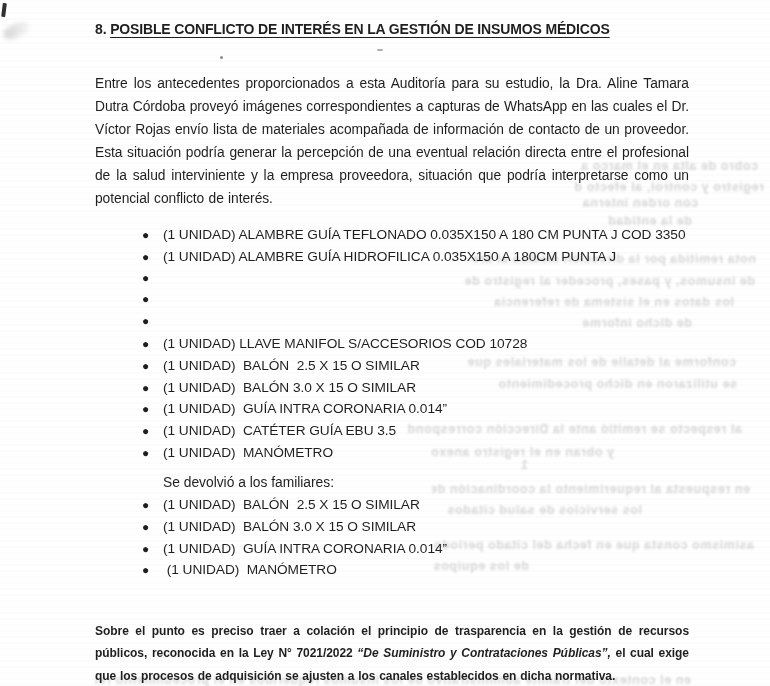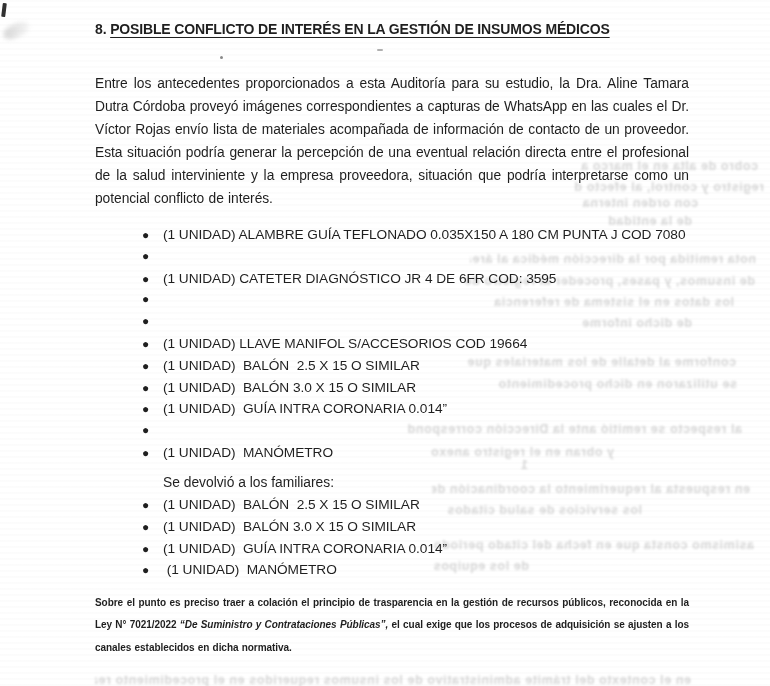--- a/index.html
+++ b/index.html
@@ -33,22 +33,22 @@
   #list1{top:227px;}
   #list2{top:497px;}
   .li{display:flex;align-items:baseline;height:21.8px;font-size:13.7px;letter-spacing:-0.05px;}
   .bullet{margin-left:47px;width:21px;font-size:12px;flex:0 0 21px;}
   .li .txt{white-space:pre;}
   #returned-heading{
     position:absolute;left:163px;top:475px;
     font-size:13.8px;
   }
   #closing{
-    top:592px;
-    font-size:10px;font-weight:bold;line-height:22.4px;text-align:justify;
+    top:620px;
+    font-size:12px;font-weight:bold;line-height:22.4px;text-align:justify;
     letter-spacing:-0.05px;
   }
   #closing .italic{font-style:italic;}
   
   .ghost{
     position:absolute;display:block;
     white-space:nowrap;overflow:hidden;
     color:#8d8d8d;opacity:0.36;
     filter:blur(1.1px);
     transform:scaleX(-1);
@@ -97,53 +97,54 @@
     </div>
 
   <div class="block heading"><span>8. </span><span class="u">POSIBLE CONFLICTO DE INTERÉS EN LA GESTIÓN DE INSUMOS MÉDICOS</span></div>
 
   <div id="para1" class="block para">Entre los antecedentes proporcionados a esta Auditoría para su estudio, la Dra. Aline Tamara Dutra Córdoba proveyó imágenes correspondientes a capturas de WhatsApp en las cuales el Dr. Víctor Rojas envío lista de materiales acompañada de información de contacto de un proveedor. Esta situación podría generar la percepción de una eventual relación directa entre el profesional de la salud interviniente y la empresa proveedora, situación que podría interpretarse como un potencial conflicto de interés.</div>
 
 
   <div id="list1" class="list">
     <div class="li">
         <span class="bullet">●</span>
-        <span class="txt">(1 UNIDAD) ALAMBRE GUÍA TEFLONADO 0.035X150 A 180 CM PUNTA J COD 7080</span>
+        <span class="txt">(1 UNIDAD) ALAMBRE GUÍA TEFLONADO 0.035X150 A 180 CM PUNTA J COD 3350</span>
       </div>
     <div class="li">
         <span class="bullet">●</span>
-      </div>
-    <div class="li">
-        <span class="bullet">●</span>
-        <span class="txt">(1 UNIDAD) CATETER DIAGNÓSTICO JR 4 DE 6FR COD: 3595</span>
+        <span class="txt">(1 UNIDAD) ALAMBRE GUÍA HIDROFILICA 0.035X150 A 180CM PUNTA J</span>
       </div>
     <div class="li">
         <span class="bullet">●</span>
       </div>
     <div class="li">
         <span class="bullet">●</span>
       </div>
     <div class="li">
         <span class="bullet">●</span>
-        <span class="txt">(1 UNIDAD) LLAVE MANIFOL S/ACCESORIOS COD 19664</span>
+      </div>
+    <div class="li">
+        <span class="bullet">●</span>
+        <span class="txt">(1 UNIDAD) LLAVE MANIFOL S/ACCESORIOS COD 10728</span>
       </div>
     <div class="li">
         <span class="bullet">●</span>
         <span class="txt">(1 UNIDAD)  BALÓN  2.5 X 15 O SIMILAR</span>
       </div>
     <div class="li">
         <span class="bullet">●</span>
         <span class="txt">(1 UNIDAD)  BALÓN 3.0 X 15 O SIMILAR</span>
       </div>
     <div class="li">
         <span class="bullet">●</span>
         <span class="txt">(1 UNIDAD)  GUÍA INTRA CORONARIA 0.014”</span>
       </div>
     <div class="li">
         <span class="bullet">●</span>
+        <span class="txt">(1 UNIDAD)  CATÉTER GUÍA EBU 3.5</span>
       </div>
     <div class="li">
         <span class="bullet">●</span>
         <span class="txt">(1 UNIDAD)  MANÓMETRO</span>
       </div>
   </div>
 
   <div id="returned-heading">Se devolvió a los familiares:</div>
 
   <div id="list2" class="list">

